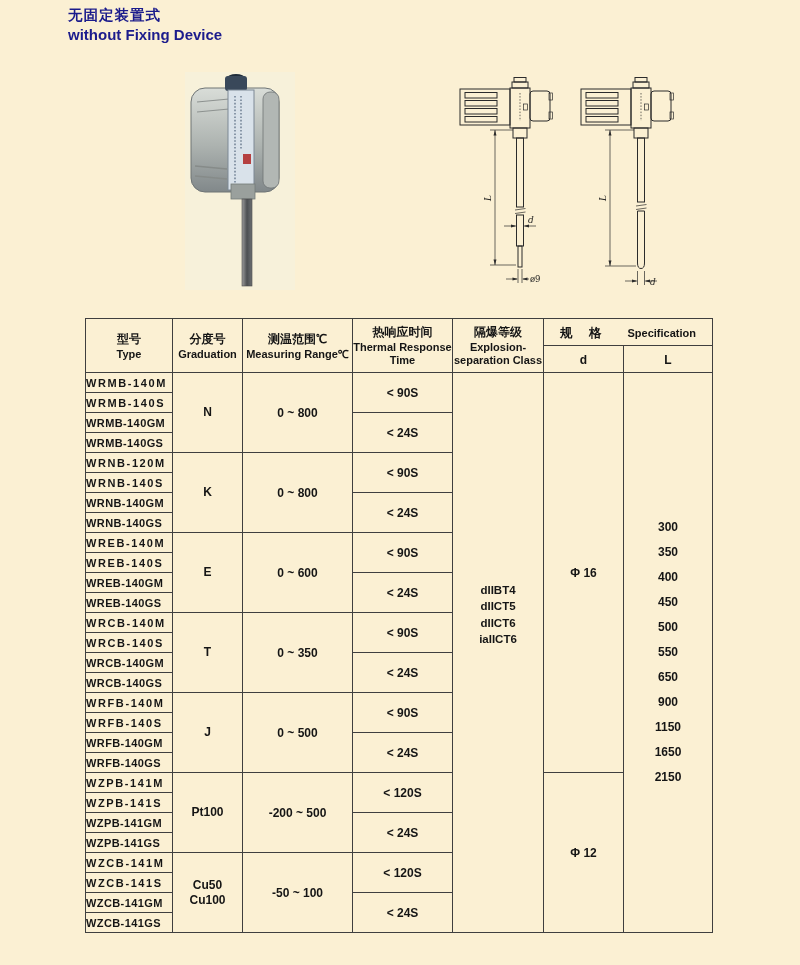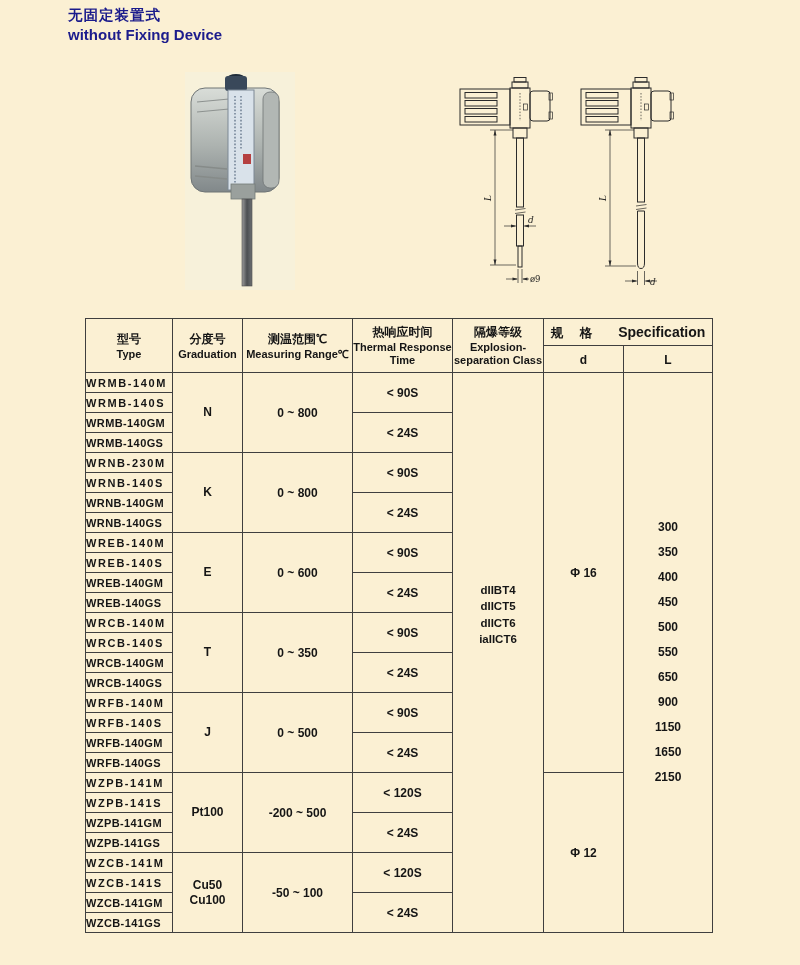--- a/index.html
+++ b/index.html
@@ -37,21 +37,21 @@
   }
   #spec-table th,#spec-table td{border:1px solid var(--line);padding:0;overflow:hidden;}
   #spec-table thead tr{height:27px;}
   #spec-table tbody tr{height:20px;}
   th .h-zh{display:block;font-size:12px;line-height:17px;}
   th .h-en{display:block;font-size:11px;line-height:13px;font-weight:bold;}
   th{text-align:center;vertical-align:middle;}
   th.spec-top{border-bottom:1px solid var(--line);}
   .spec-line{font-size:12px;}
   .spec-line .h-zh-inline{font-size:12.5px;margin-right:24px;letter-spacing:2px;}
-  .spec-line .h-en-inline{font-size:14px;}
+  .spec-line .h-en-inline{font-size:11px;}
   td.c-type{
     font-size:11px;text-align:left;padding-left:5px;
     border-top:none;border-bottom:none;white-space:nowrap;
   }
   td.c-type.hr{border-bottom:1px solid var(--line);}
   td.c-grad,td.c-range,td.c-resp,td.c-d{text-align:center;vertical-align:middle;font-size:12px;}
   td.c-grad div{line-height:15px;}
   td.c-expl{text-align:center;vertical-align:middle;}
   .expl-lines{transform:translateY(-38px);}
   .expl-lines div{font-size:11.5px;line-height:16.5px;}
@@ -266,21 +266,21 @@
         <td class="c-type hr" style="letter-spacing: 1.6px;">WRMB-140S</td>
       </tr>
       <tr>
         <td class="c-type" style="letter-spacing: 0.4px;">WRMB-140GM</td>
         <td class="c-resp" rowspan="2">&lt; 24S</td>
       </tr>
       <tr>
         <td class="c-type hr" style="letter-spacing: 0.4px;">WRMB-140GS</td>
       </tr>
       <tr>
-        <td class="c-type" style="letter-spacing: 1.6px;">WRNB-230M</td>
+        <td class="c-type" style="letter-spacing: 1.6px;">WRNB-120M</td>
         <td class="c-grad" rowspan="4">
           <div>K</div>
         </td>
         <td class="c-range" rowspan="4">0 ~ 800</td>
         <td class="c-resp" rowspan="2">&lt; 90S</td>
       </tr>
       <tr>
         <td class="c-type hr" style="letter-spacing: 1.6px;">WRNB-140S</td>
       </tr>
       <tr>

